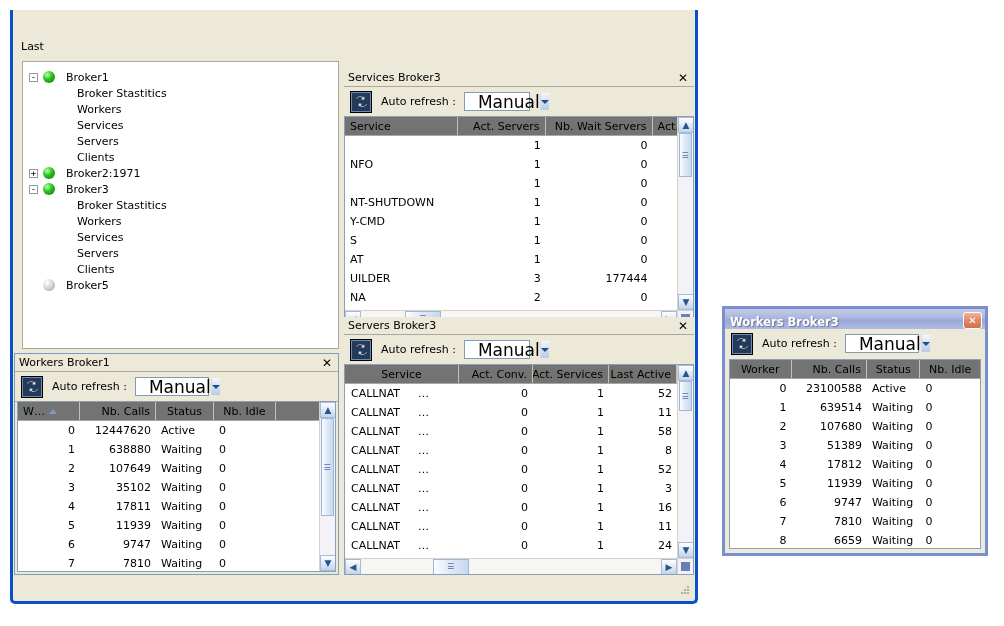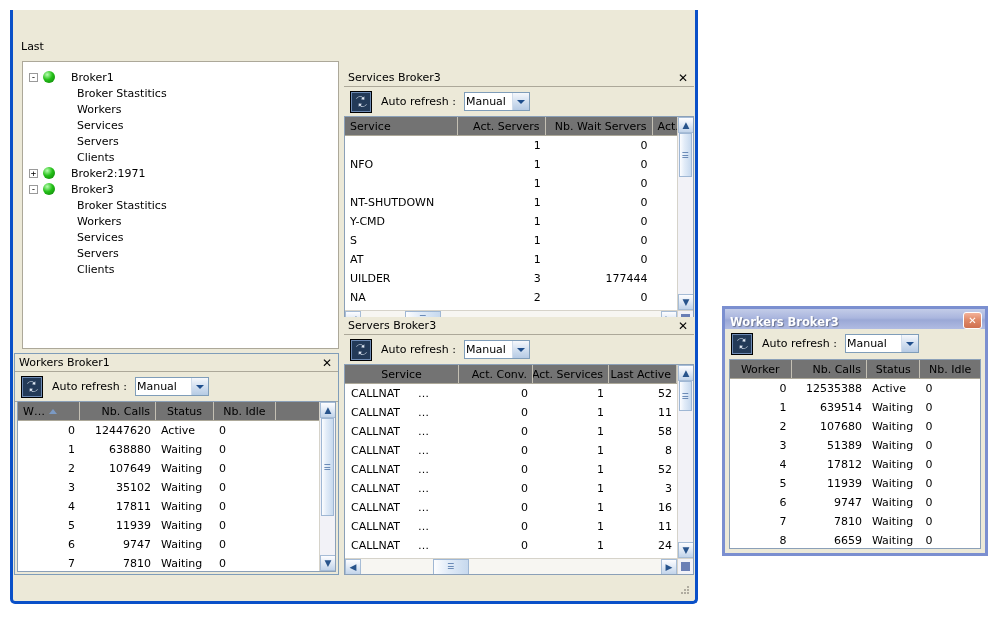--- a/index.html
+++ b/index.html
@@ -43,21 +43,21 @@
   .panel-close{width:16px;height:14px;display:flex;align-items:center;justify-content:center;
     font-size:12px;font-weight:bold;color:#000;margin-right:3px;font-family:"DejaVu Sans",sans-serif;}
   .toolbar{height:29px;display:flex;align-items:center;background:#ece9d8;padding-left:6px;
     border-bottom:1px solid #aca899;}
   .refresh-icon{width:20px;height:20px;background:#233a58;border:1px solid #000;
     display:flex;align-items:center;justify-content:center;box-shadow:inset 0 0 0 1px #6d8ab4;flex:none;}
   .refresh-icon svg{display:block;}
   .tb-label{font-size:11px;margin-left:9px;margin-right:8px;}
   .combo{width:66px;height:19px;border:1px solid #7f9db9;background:#fff;display:flex;
     align-items:center;box-sizing:border-box;}
-  .combo .cv{flex:1;padding-left:1px;font-size:11px;}
+  .combo .cv{flex:1;padding-left:13px;font-size:17px;}
   .combo .carrow{width:16px;height:17px;background:linear-gradient(180deg,#f6f8fc,#d3e0f0 50%,#b6cbe4);
     border-left:1px solid #d0dceb;display:flex;align-items:center;justify-content:center;}
   .combo .carrow::after{content:"";border-left:4px solid transparent;border-right:4px solid transparent;
     border-top:4px solid #1f4e8c;}
 
   
   .grid-wrap{position:absolute;left:0;right:0;bottom:0;top:47px;border:1px solid #8ba0b8;
     background:#fff;box-sizing:border-box;overflow:hidden;}
   .grid-head{display:flex;height:19px;background:#737373;border-bottom:1px solid #aca899;
     box-sizing:border-box;}
@@ -92,21 +92,21 @@
   
   .tree-panel{position:absolute;left:8px;top:4px;width:317px;height:288px;
     border:1px solid #aca899;background:#fff;box-sizing:border-box;overflow:hidden;}
   .tnode{display:flex;align-items:center;height:16px;font-size:11px;white-space:nowrap;}
   .tbox{width:9px;height:9px;border:1px solid #9a9a9a;background:#fff;font-size:9px;line-height:7px;
     text-align:center;color:#000;font-family:"DejaVu Sans Mono",monospace;box-sizing:border-box;flex:none;}
   .tdot{width:12px;height:12px;border-radius:50%;flex:none;}
   .tdot.green{background:radial-gradient(circle at 35% 30%,#b8ffb0,#24c018 45%,#0d7a08);}
   .tdot.gray{background:radial-gradient(circle at 35% 30%,#ffffff,#d8d8d8 45%,#9a9a9a);}
   .tdot.red{background:radial-gradient(circle at 35% 30%,#ff9a9a,#cc1020 45%,#8a0010);}
-  .tlbl{margin-left:16px;text-align:center;}
+  .tlbl{margin-left:11px;text-align:center;}
 
   
   .float-win{position:absolute;left:722px;top:306px;width:266px;height:250px;
     border:3px solid #7b8fd0;box-sizing:border-box;background:#ece9d8;}
   .float-title{height:20px;background:linear-gradient(180deg,#c3cce8 0%,#aab6de 45%,#9aa8d6 55%,#b0bbe2 100%);
     display:flex;align-items:flex-end;box-sizing:border-box;}
   .float-title .ft-text{color:#fff;font-weight:bold;font-size:11.5px;padding-left:5px;flex:1;
     text-shadow:1px 1px 1px rgba(0,0,0,.35);}
   .float-close{width:17px;height:15px;margin-right:3px;border:1px solid #fff;border-radius:3px;
     background:linear-gradient(180deg,#f4b29a,#e08a68 45%,#cf7050);display:flex;align-items:center;
@@ -196,20 +196,25 @@
         </div>
       <div class="tnode">
           <span style="width:48px"></span>
           <span>Servers</span>
         </div>
       <div class="tnode">
           <span style="width:48px"></span>
           <span>Clients</span>
         </div>
 
+      <div class="tnode">
+        <span style="width:14px"></span>
+        <span class="tdot gray"></span>
+        <span class="tlbl">Broker5</span>
+      </div>
     </div>
   </div>
 
   <div class="panel" style="left:330px;top:12px;width:350px;height:258px;">
     <div class="panel-title">
       <span class="pt-text">Services Broker3</span>
       <span class="panel-close">✕</span>
     </div>
     <div class="toolbar">
       <div class="refresh-icon">
@@ -557,21 +562,21 @@
   <div style="position:absolute;left:4px;right:4px;top:50px;bottom:4px;border:1px solid #8ba0b8;background:#fff;box-sizing:border-box;overflow:hidden;">
     <div class="grid-head">
       <div class="gh c" style="width:62px">Worker</div>
       <div class="gh r" style="width:76px">Nb. Calls</div>
       <div class="gh c" style="width:54px">Status</div>
       <div class="gh c" style="width:60px;border-right:none">Nb. Idle</div>
     </div>
     <div class="grid-rows" id="w3-rows">
         <div class="grow">
           <div class="gc r" style="width: 62px;">0</div>
-          <div class="gc r" style="width: 76px;">12535388</div>
+          <div class="gc r" style="width: 76px;">23100588</div>
           <div class="gc" style="width: 54px;">Active</div>
           <div class="gc c" style="width: 60px;">0</div>
         </div>
         <div class="grow">
           <div class="gc r" style="width: 62px;">1</div>
           <div class="gc r" style="width: 76px;">639514</div>
           <div class="gc" style="width: 54px;">Waiting</div>
           <div class="gc c" style="width: 60px;">0</div>
         </div>
         <div class="grow">

